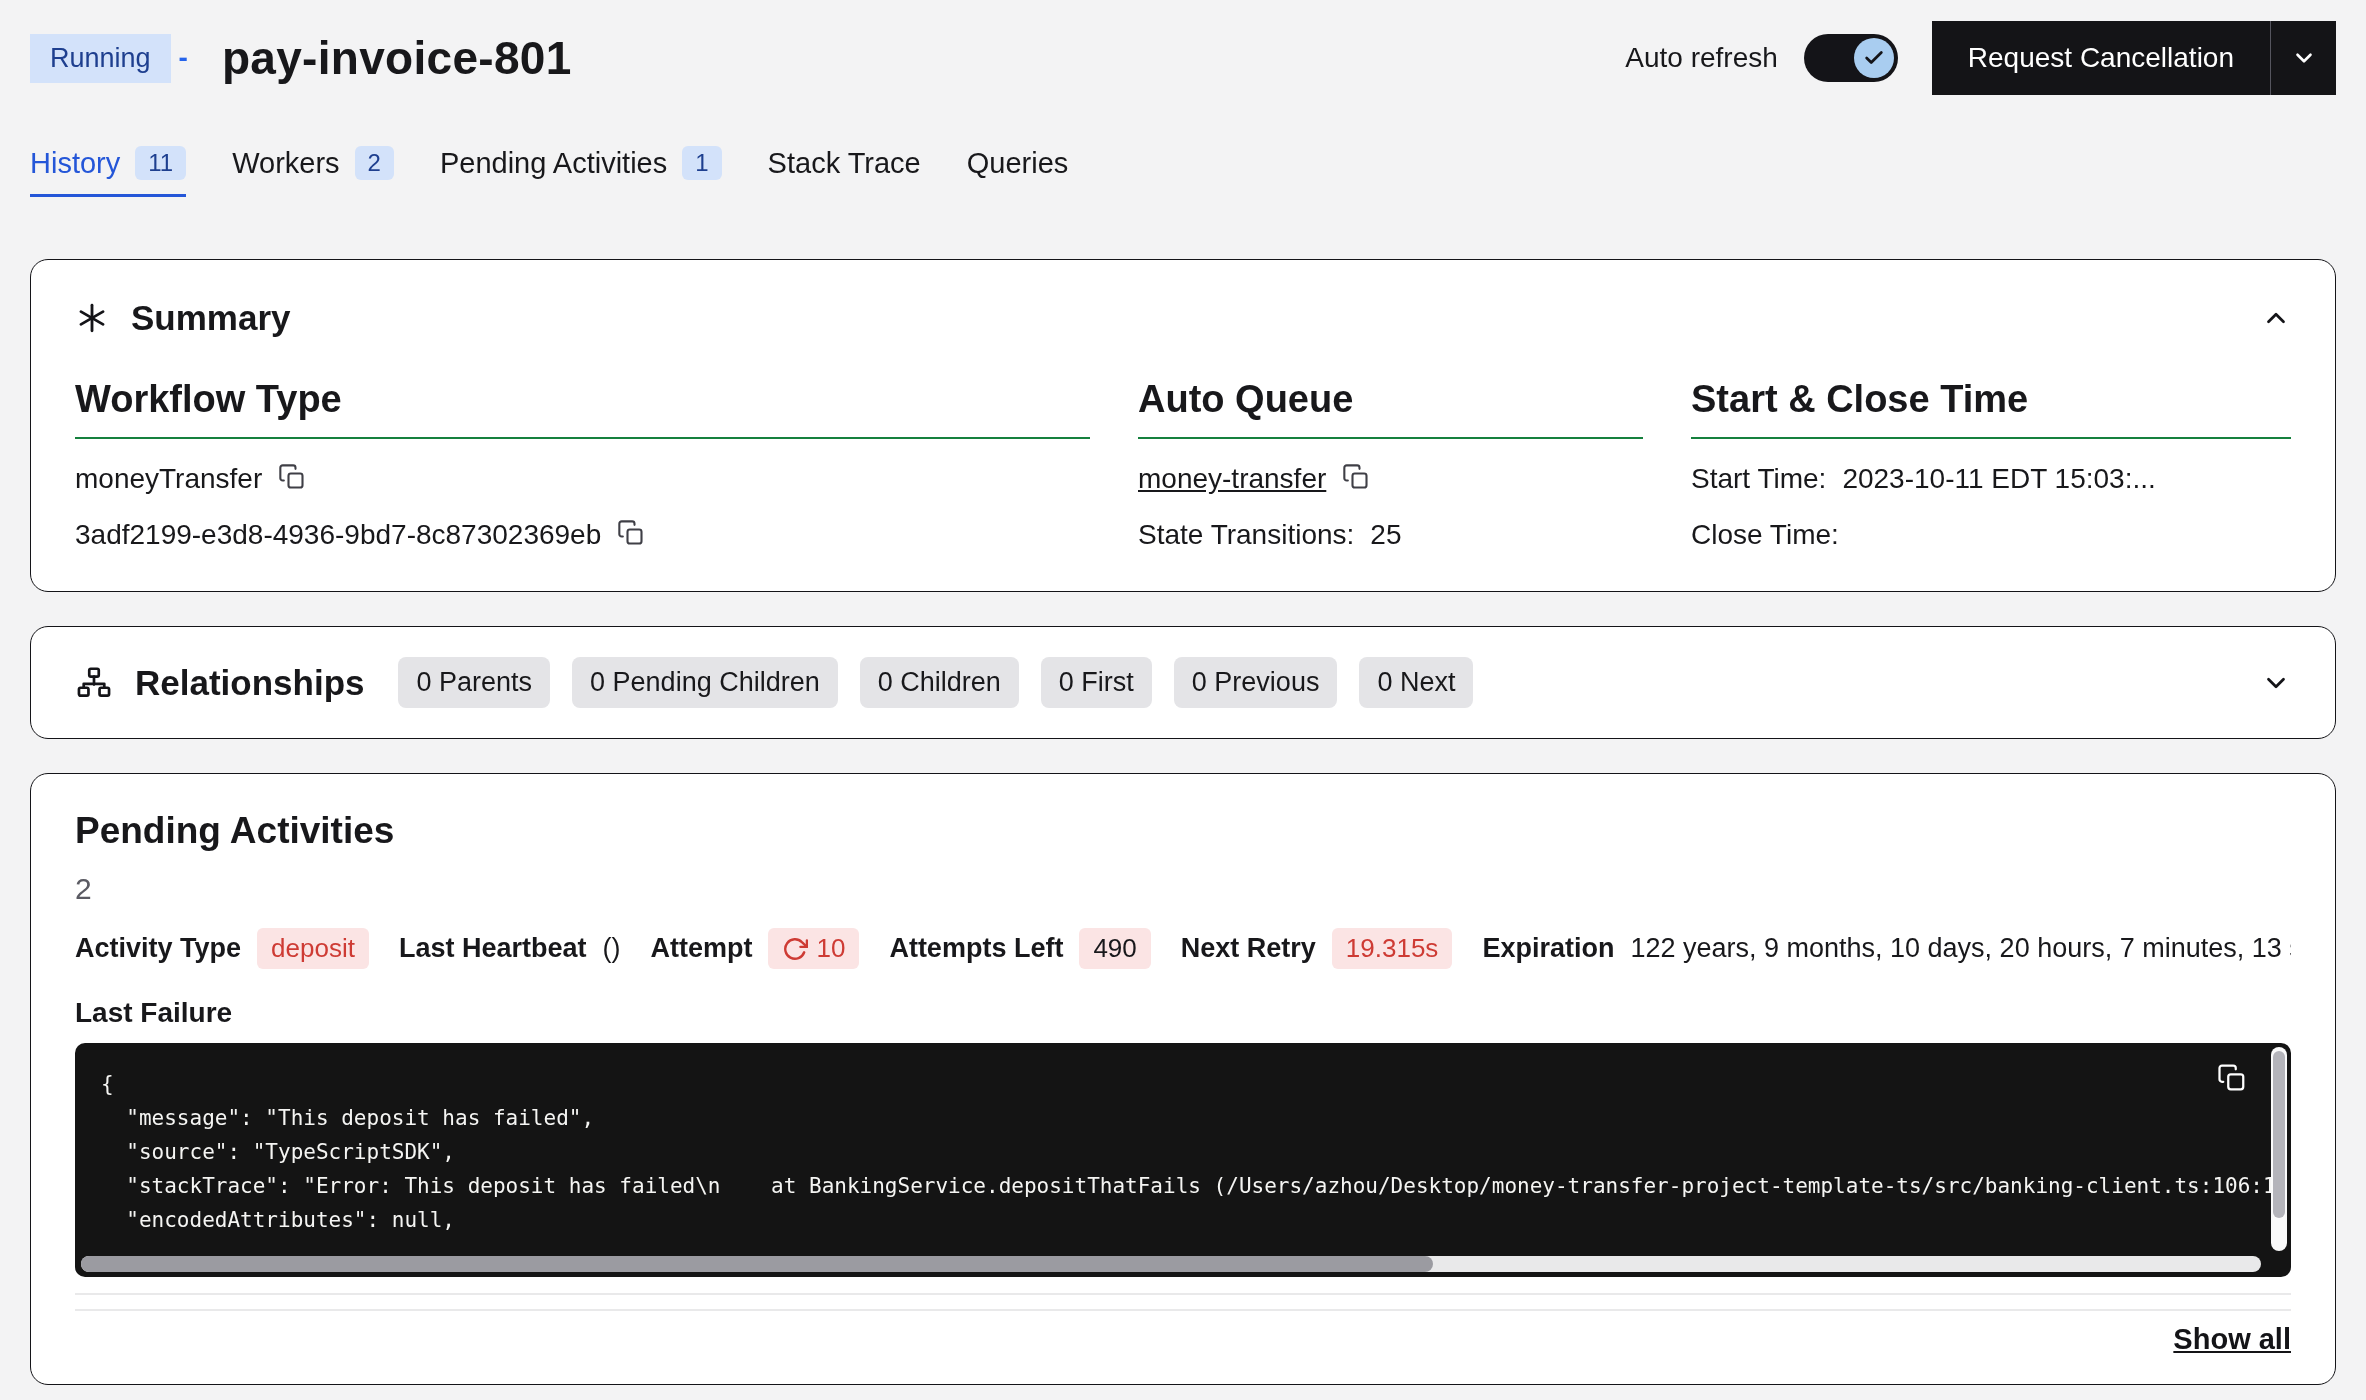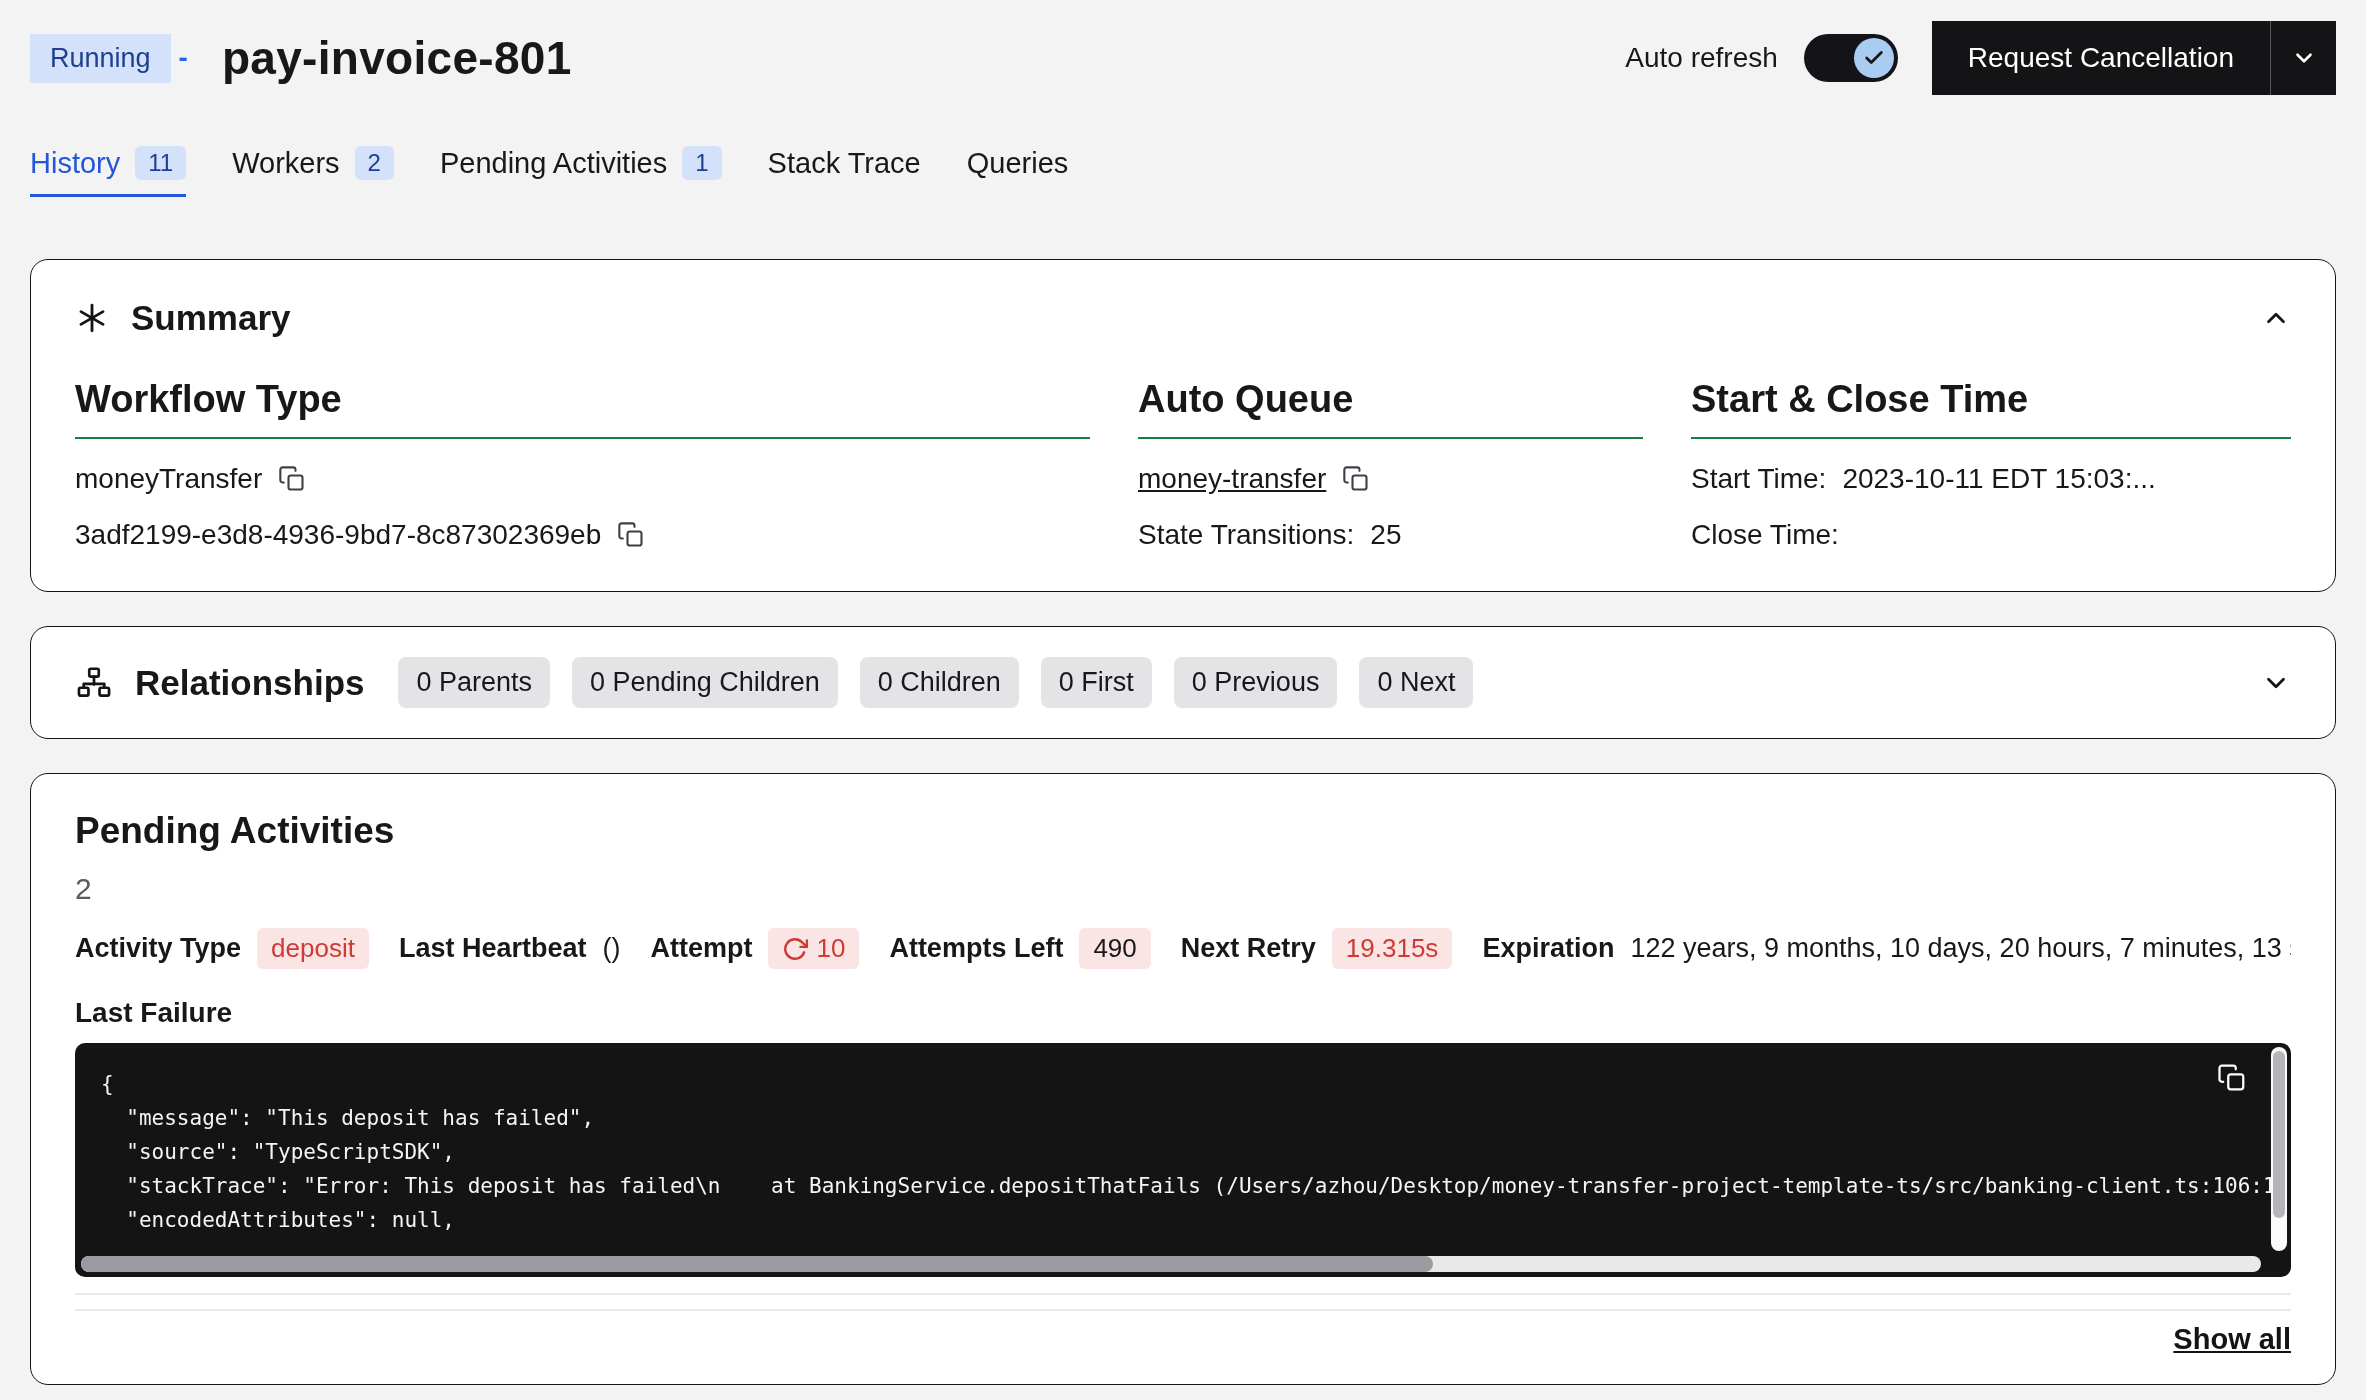--- a/index.html
+++ b/index.html
@@ -54,21 +54,21 @@
 
   
   .card { background:#fff; border:1px solid #141418; border-radius:18px; }
   .card.summary { margin-top:62px; padding:38px 44px 40px; }
   .card-head { display:flex; align-items:center; gap:22px; }
   .card-title { font-size:35px; font-weight:700; }
   .chev-btn { background:none; border:none; cursor:pointer; padding:0; display:flex; }
 
   .summary-grid { display:grid; grid-template-columns:1015px 505px 1fr; column-gap:48px; margin-top:40px; }
   .col-head { font-size:38px; font-weight:700; padding-bottom:16px; border-bottom:2px solid #15803d; }
-  .cell-row { display:flex; align-items:center; gap:16px; font-size:28px; margin-top:24px; }
+  .cell-row { display:flex; align-items:flex-start; gap:16px; font-size:28px; margin-top:24px; }
   .link { text-decoration:underline; color:#18181b; cursor:pointer; }
   .copy-btn { background:none; border:none; padding:0; cursor:pointer; color:#3f3f46; display:flex; }
 
   .card.relationships { margin-top:34px; padding:30px 44px; display:flex; align-items:center; gap:22px; }
   .rel-title { font-size:35px; font-weight:700; margin-right:12px; }
   .rel-badge { background:#e4e4e7; border-radius:8px; padding:10px 18px; font-size:27px; }
 
   .card.pending { margin-top:34px; padding:36px 44px 28px; }
   .pending-title { font-size:37px; font-weight:700; }
   .pending-count { font-size:30px; color:#5b5b63; margin-top:20px; }

